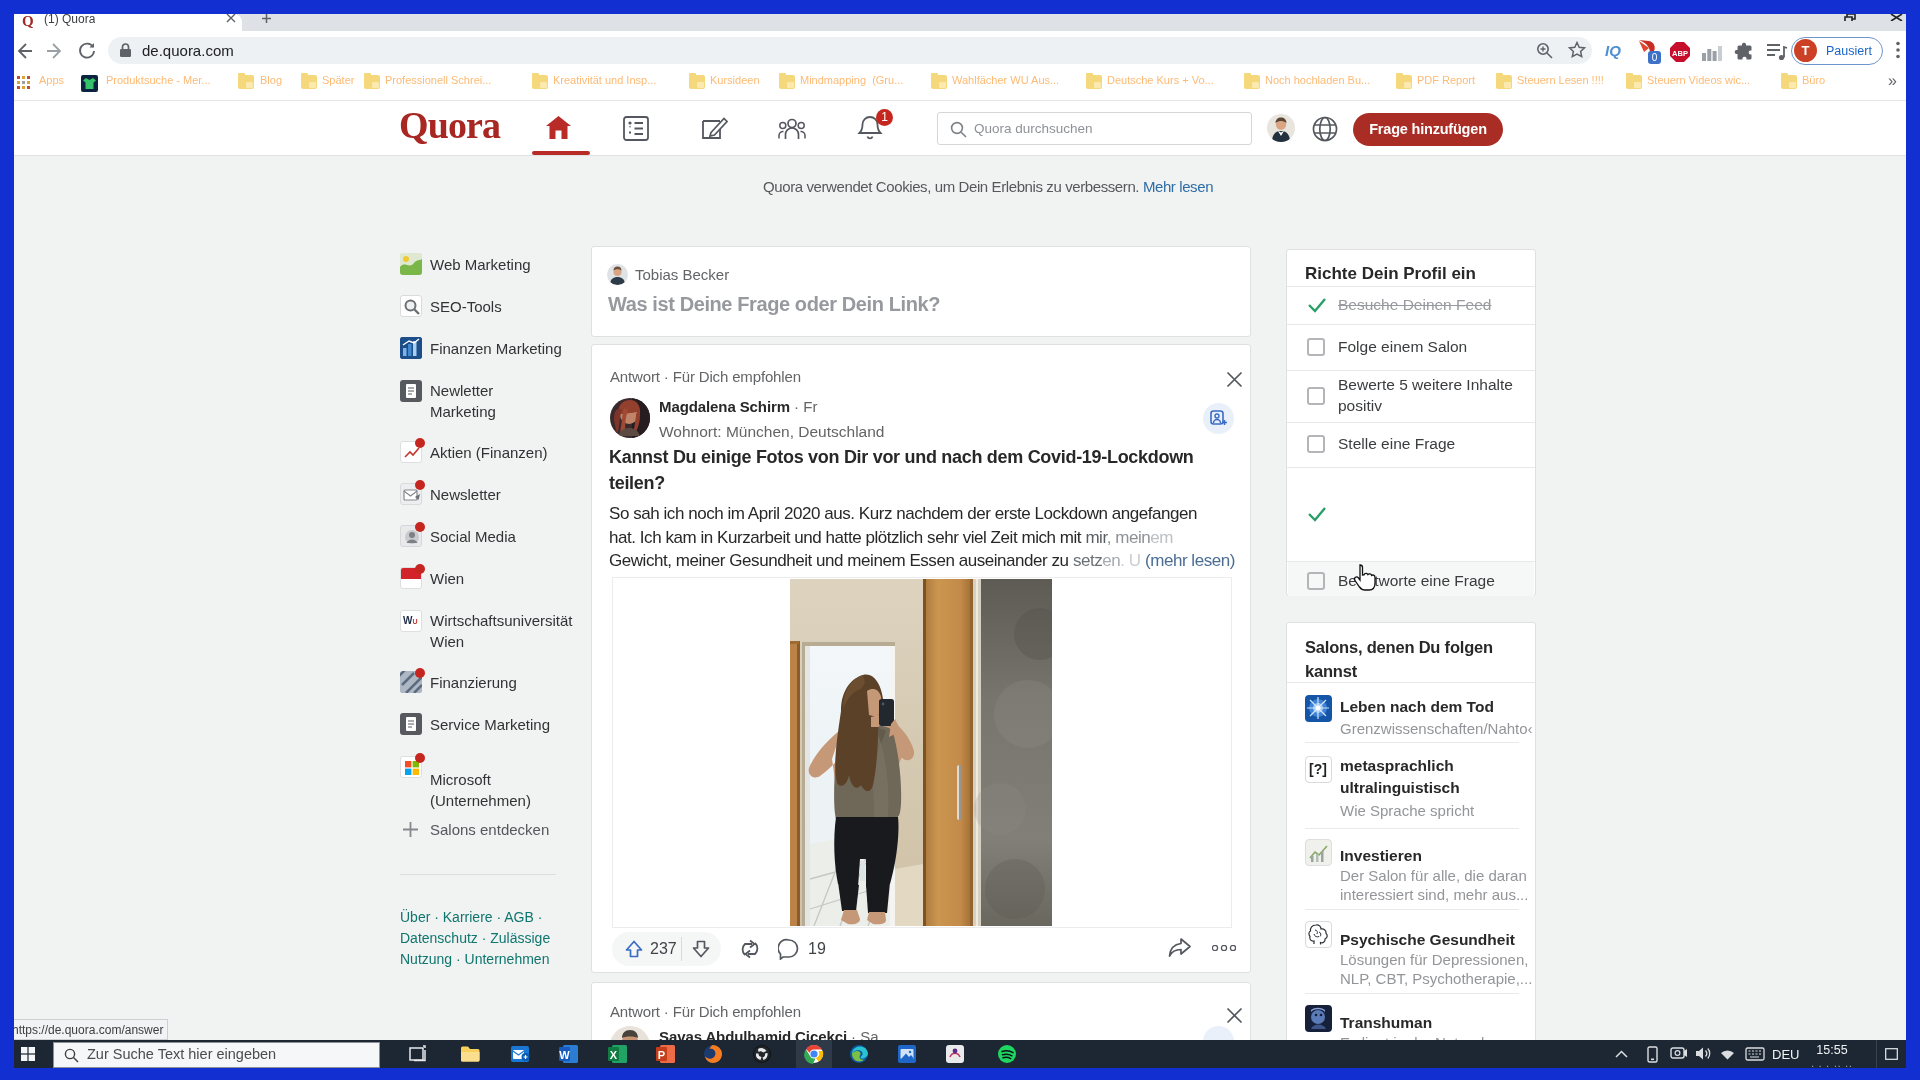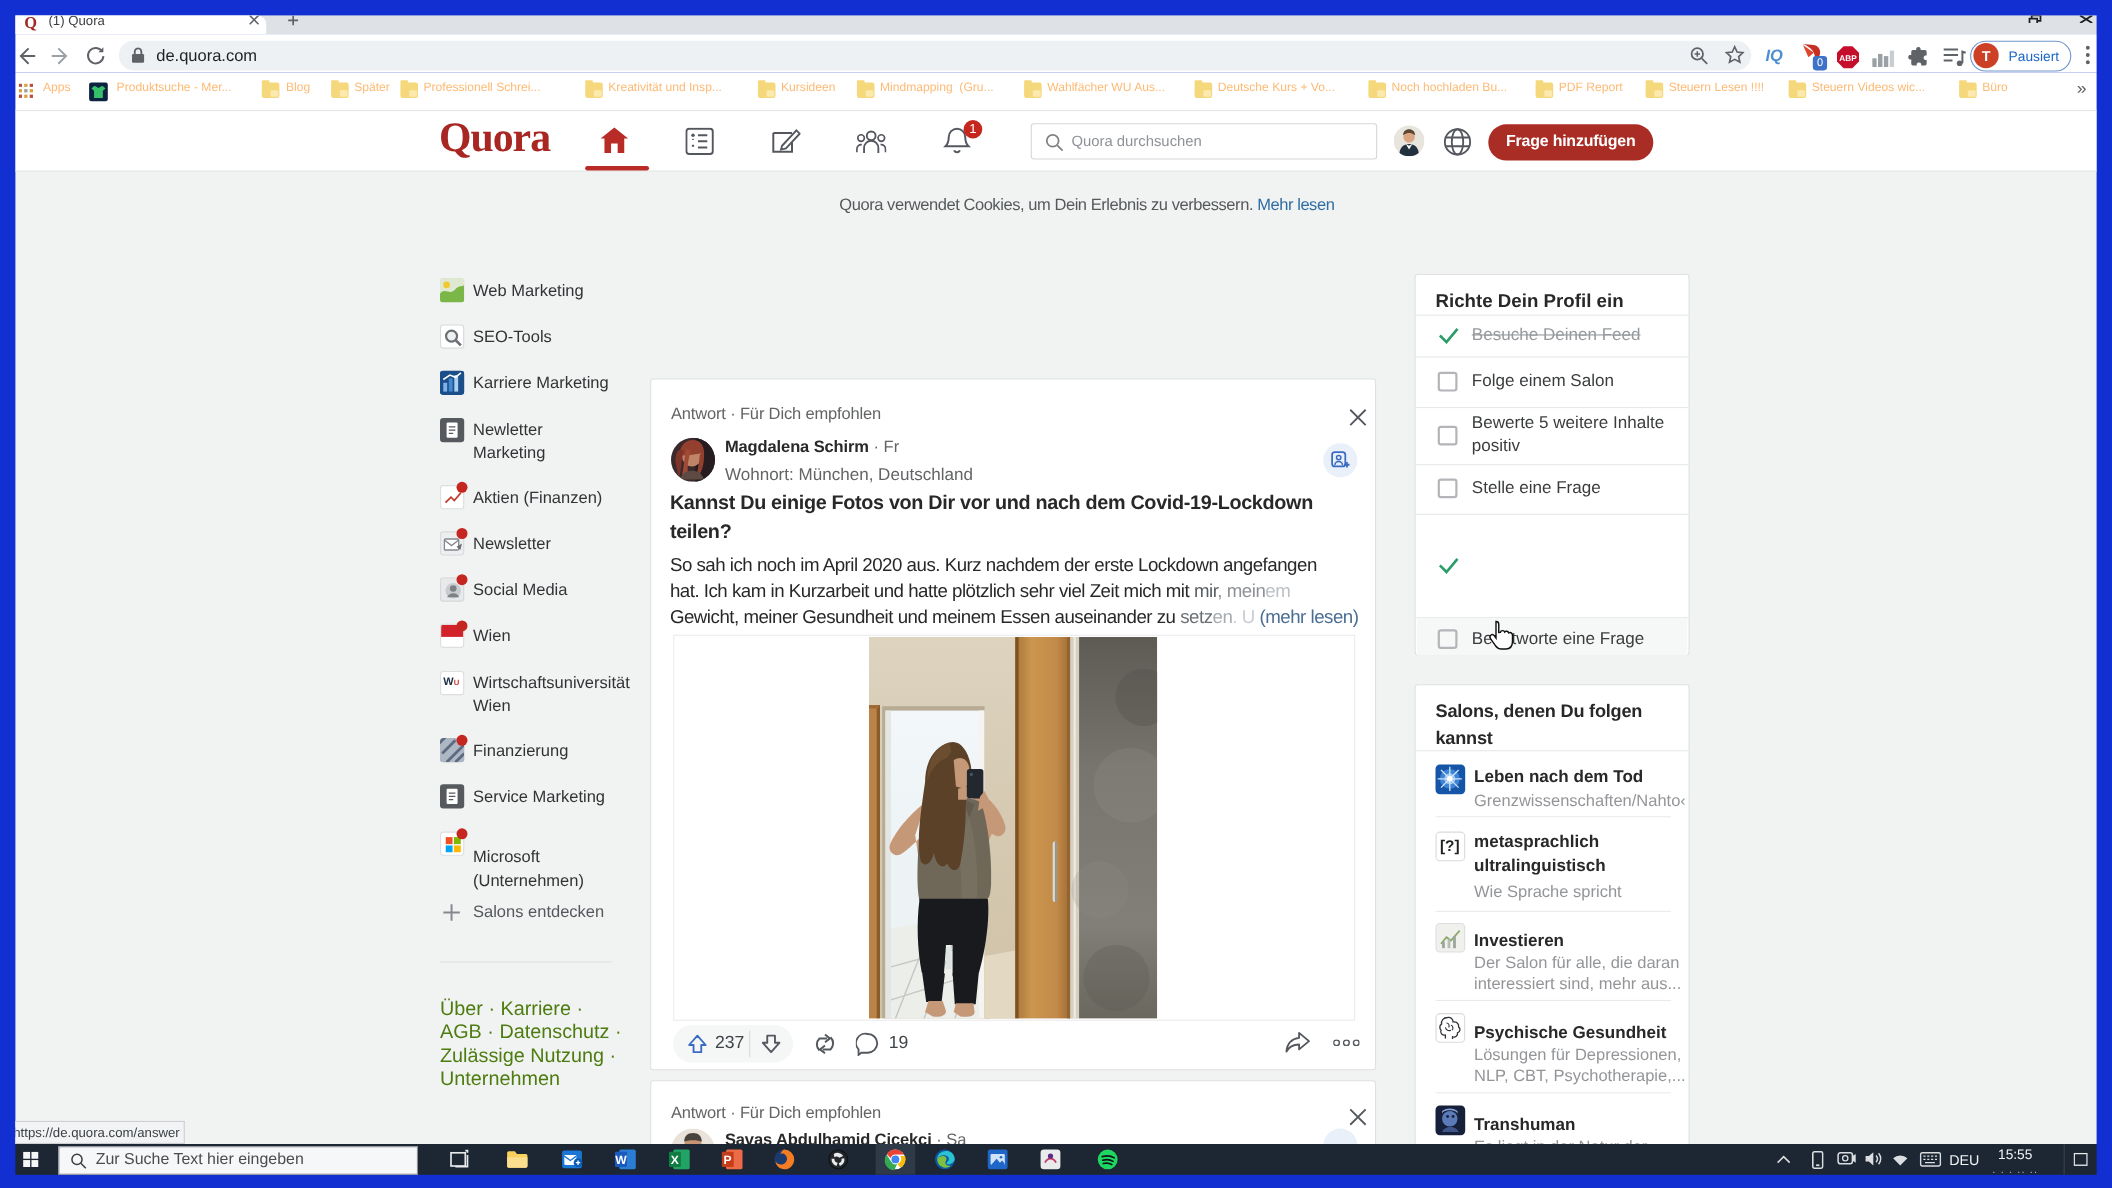--- a/index.html
+++ b/index.html
@@ -227,21 +227,21 @@
     <div class="st" style="top:195px;">SEO-Tools</div>
 <div class="si" style="top:236px;background:#1c4f8a;overflow:hidden;">
       <svg width="22" height="22" viewBox="0 0 22 22">
         <rect width="22" height="22" fill="#1c4f8a"></rect>
         <rect x="3" y="11" width="3.5" height="8" fill="#7fb3e8"></rect>
         <rect x="8" y="7" width="3.5" height="12" fill="#4288cf"></rect>
         <rect x="13" y="4" width="3.5" height="15" fill="#a8d0f0"></rect>
         <path d="M3 8 L9 4 L14 6 L19 2" stroke="#fff" stroke-width="1.4" fill="none"></path>
       </svg>
     </div>
-    <div class="st" style="top:237px;">Karriere Marketing</div>
+    <div class="st" style="top:237px;">Finanzen Marketing</div>
 <div class="si" style="top:279px;background:#565a5e;">
       <svg width="22" height="22" viewBox="0 0 22 22">
         <rect x="6" y="4" width="10" height="14" rx="1" fill="#fff"></rect>
         <path d="M8 8 H14 M8 11 H14 M8 14 H12" stroke="#565a5e" stroke-width="1.2"></path>
       </svg>
     </div>
     <div class="st" style="top:279px;">Newletter<br>Marketing</div>
 <div class="si" style="top:340px;background:#fff;border:1px solid #dcdedf;">
       <svg width="20" height="20" viewBox="0 0 20 20" style="margin:1px;">
         <path d="M3 14 L8 9 L11 12 L17 5" stroke="#c0392b" stroke-width="1.6" fill="none"></path>
@@ -299,28 +299,45 @@
         <rect x="7.6" y="7.6" width="6.4" height="6.4" fill="#ffb900"></rect>
       </svg>
     </div>
     <div class="rd" style="left:401px;top:652px;"></div>
     <div class="st" style="top:655px;margin-top:13px;">Microsoft<br>(Unternehmen)</div>
 <svg class="abs" style="left:388px;top:720px;" width="17" height="17" viewBox="0 0 17 17">
       <path d="M8.5 1 V16 M1 8.5 H16" stroke="#85898e" stroke-width="1.8"></path>
     </svg>
     <div class="st" style="top:718px;color:#54585c;">Salons entdecken</div>
 <div class="abs" style="left:386px;top:773px;width:156px;height:1px;background:#dcdee0;"></div>
-<div class="abs" style="left:386px;top:806px;width:170px;font-size:18px;line-height:21px;color:#4d7c0f;">Über · Karriere · AGB · Datenschutz · Zulässige Nutzung · Unternehmen</div>
+<div class="abs" style="left:386px;top:806px;width:170px;font-size:14px;line-height:21px;color:#0f766e;">Über · Karriere · AGB · Datenschutz · Zulässige Nutzung · Unternehmen</div>
 
 <style>
 .card{position:absolute;left:577px;width:660px;background:#fff;border:1px solid #dee0e2;border-radius:3px;box-sizing:border-box;}
 .meta{position:absolute;left:18px;font-size:15px;color:#636466;letter-spacing:-0.15px;}
 .nm{font-size:15px;font-weight:bold;color:#282829;letter-spacing:-0.1px;}
 </style>
 
+<div class="card" style="top:145px;height:91px;">
+ <svg class="abs" style="left:15px;top:17px;" width="21" height="21" viewBox="0 0 21 21">
+        <defs>
+          <clipPath id="av1">
+            <circle cx="10.5" cy="10.5" r="10.5"></circle>
+          </clipPath>
+        </defs>
+        <g clip-path="url(#av1)">
+          <rect width="21" height="21" fill="#dfe3e6"></rect>
+          <circle cx="10.5" cy="8" r="4" fill="#d8a584"></circle>
+          <path d="M3 21 C3 15 6.5 13 10.5 13 C14.5 13 18 15 18 21 Z" fill="#2d3a48"></path>
+          <path d="M6.5 6.5 C6.5 4 8 2.5 10.5 2.5 C13 2.5 14.5 4 14.5 6.5 C13 5.5 12 5.2 10.5 5.2 C9 5.2 8 5.5 6.5 6.5 Z" fill="#6b5138"></path>
+        </g>
+      </svg>
+ <div class="abs" style="left:43px;top:19px;font-size:15px;color:#636466;">Tobias Becker</div>
+ <div class="abs" style="left:16px;top:46px;font-size:20px;font-weight:bold;color:#96999e;letter-spacing:-0.4px;">Was ist Deine Frage oder Dein Link?</div>
+</div>
 
 <div class="card" style="top:243px;height:629px;">
  <div class="meta" style="top:23px;">Antwort · Für Dich empfohlen</div>
  <svg class="abs" style="left:634px;top:26px;" width="17" height="17" viewBox="0 0 17 17">
         <path d="M1.5 1.5 L15.5 15.5 M15.5 1.5 L1.5 15.5" stroke="#54585e" stroke-width="1.7"></path>
       </svg>
  <svg class="abs" style="left:18px;top:53px;" width="40" height="40" viewBox="0 0 40 40">
         <defs>
           <clipPath id="av2">
             <circle cx="20" cy="20" r="20"></circle>

